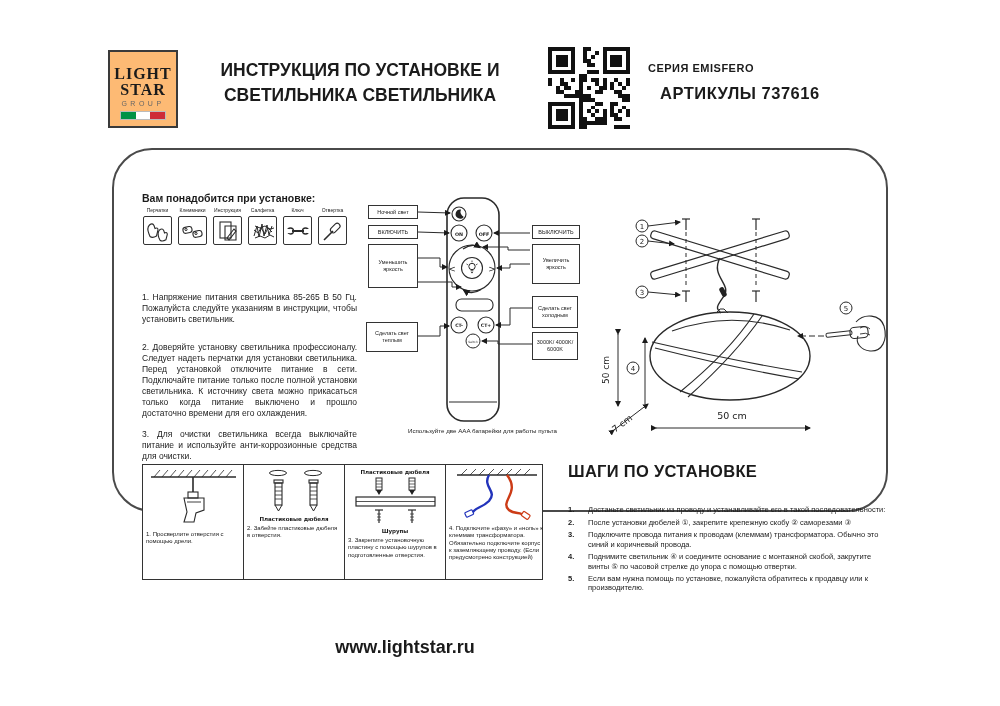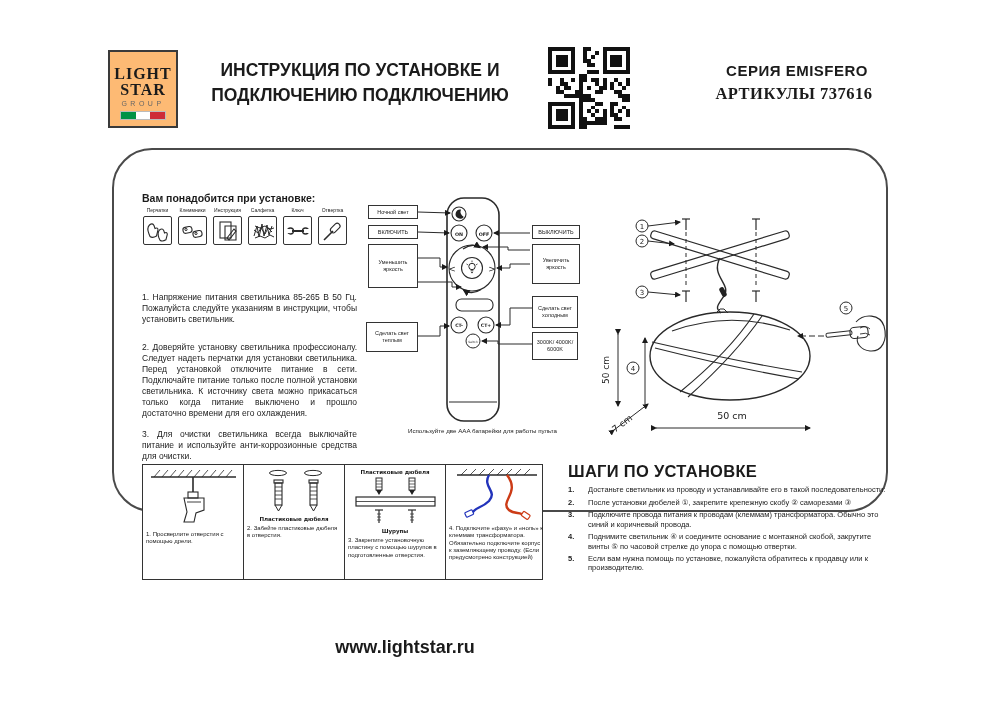--- a/index.html
+++ b/index.html
@@ -7,22 +7,22 @@
         font-family:"Liberation Sans",sans-serif;color:#1b1b1b;}
   .abs{position:absolute;}
 
   
   .logo-box{left:108px;top:50px;width:70px;height:78px;border:2px solid #3a3a3a;text-align:center;box-sizing:border-box;padding-top:14px;background:#fdba74;}
   .logo-l1,.logo-l2{font-family:"Liberation Serif",serif;font-weight:bold;font-size:16px;line-height:16px;letter-spacing:1px;}
   .logo-l3{font-size:7px;letter-spacing:3.5px;color:#666;margin-top:2px;}
   .flag{width:44px;height:7px;margin:4px auto 0;display:flex;border:0.5px solid #bbb;}
   .flag span{flex:1;}
   .title{left:190px;top:58px;width:340px;text-align:center;font-weight:bold;font-size:17.5px;line-height:25px;}
-  .series{left:648px;top:62px;width:220px;text-align:right;font-weight:bold;font-size:15px;letter-spacing:0.5px;}
-  .articles{left:684px;top:84px;width:220px;text-align:center;font-weight:bold;font-size:16.5px;letter-spacing:0.5px;font-family:Liberation Serif, serif;}
+  .series{left:648px;top:62px;width:220px;text-align:left;font-weight:bold;font-size:11px;letter-spacing:0.5px;}
+  .articles{left:660px;top:84px;width:220px;font-weight:bold;font-size:16.5px;letter-spacing:0.5px;}
 
   
   .panel{left:112px;top:148px;width:776px;height:364px;border:2px solid #4a4a4a;border-radius:40px;box-sizing:border-box;}
 
   .tools-heading{left:28px;top:42px;font-size:10.5px;font-weight:bold;}
   .tools-row{left:28px;top:57px;display:flex;gap:4px;}
   .tool{width:31px;display:flex;flex-direction:column;align-items:center;}
   .tool-label{font-size:5px;height:9px;white-space:nowrap;color:#222;}
   .tool-box{width:29px;height:29px;border:1.3px solid #333;border-radius:2px;box-sizing:border-box;display:flex;align-items:center;justify-content:center;background:#fff;}
 
@@ -40,21 +40,21 @@
   .diagram-wrap{left:488px;top:46px;width:286px;height:258px;}
 
   
   .install-table{left:28px;top:314px;width:401px;height:116px;border:1.5px solid #333;box-sizing:border-box;display:grid;grid-template-columns:repeat(4,1fr);background:#fff;}
   .icell{border-right:1.5px solid #333;box-sizing:border-box;padding:2px 3px;display:flex;flex-direction:column;}
   .icell:last-child{border-right:none;}
   .pcap{font-size:6px;line-height:7.3px;margin-top:2px;}
 
   
   .steps{left:454px;top:312px;width:322px;}
-  .steps-heading{font-size:16.5px;font-weight:600;letter-spacing:0.3px;margin-bottom:4px;}
+  .steps-heading{font-size:16.5px;font-weight:600;letter-spacing:0.3px;margin-bottom:24px;}
   .step-row{display:flex;margin-bottom:3.5px;}
   .step-num{width:20px;flex:0 0 20px;font-size:7.5px;font-weight:bold;}
   .step-text{font-size:7.5px;line-height:9.2px;}
 
   .footer{left:0;top:637px;width:810px;text-align:center;font-weight:bold;font-size:18px;}
 
   svg{display:block;}
   svg text{font-family:"DejaVu Sans","Liberation Sans",sans-serif;fill:#1b1b1b;}
   .stroke{stroke:#2a2a2a;fill:none;}
 </style>
@@ -69,21 +69,21 @@
     <div class="logo-l3">GROUP</div>
     <div class="flag">
       <span style="background:#009246"></span>
         <span style="background:#ffffff"></span>
         <span style="background:#ce2b37"></span>
     </div>
   </div>
 
   <div class="abs title">
     <div>ИНСТРУКЦИЯ ПО УСТАНОВКЕ И</div>
-    <div>ПОДКЛЮЧЕНИЮ ПОДКЛЮЧЕНИЮ</div>
+    <div>СВЕТИЛЬНИКА СВЕТИЛЬНИКА</div>
   </div>
 
   <svg id="qr" class="abs" style="left:548px;top:47px" width="82" height="82" viewBox="0 0 84 84" shape-rendering="crispEdges">
       <rect x="36" y="0" width="4" height="4" fill="#111"></rect>
       <rect x="40" y="0" width="4" height="4" fill="#111"></rect>
       <rect x="36" y="4" width="4" height="4" fill="#111"></rect>
       <rect x="48" y="4" width="4" height="4" fill="#111"></rect>
       <rect x="36" y="8" width="4" height="4" fill="#111"></rect>
       <rect x="44" y="8" width="4" height="4" fill="#111"></rect>
       <rect x="36" y="12" width="4" height="4" fill="#111"></rect>

